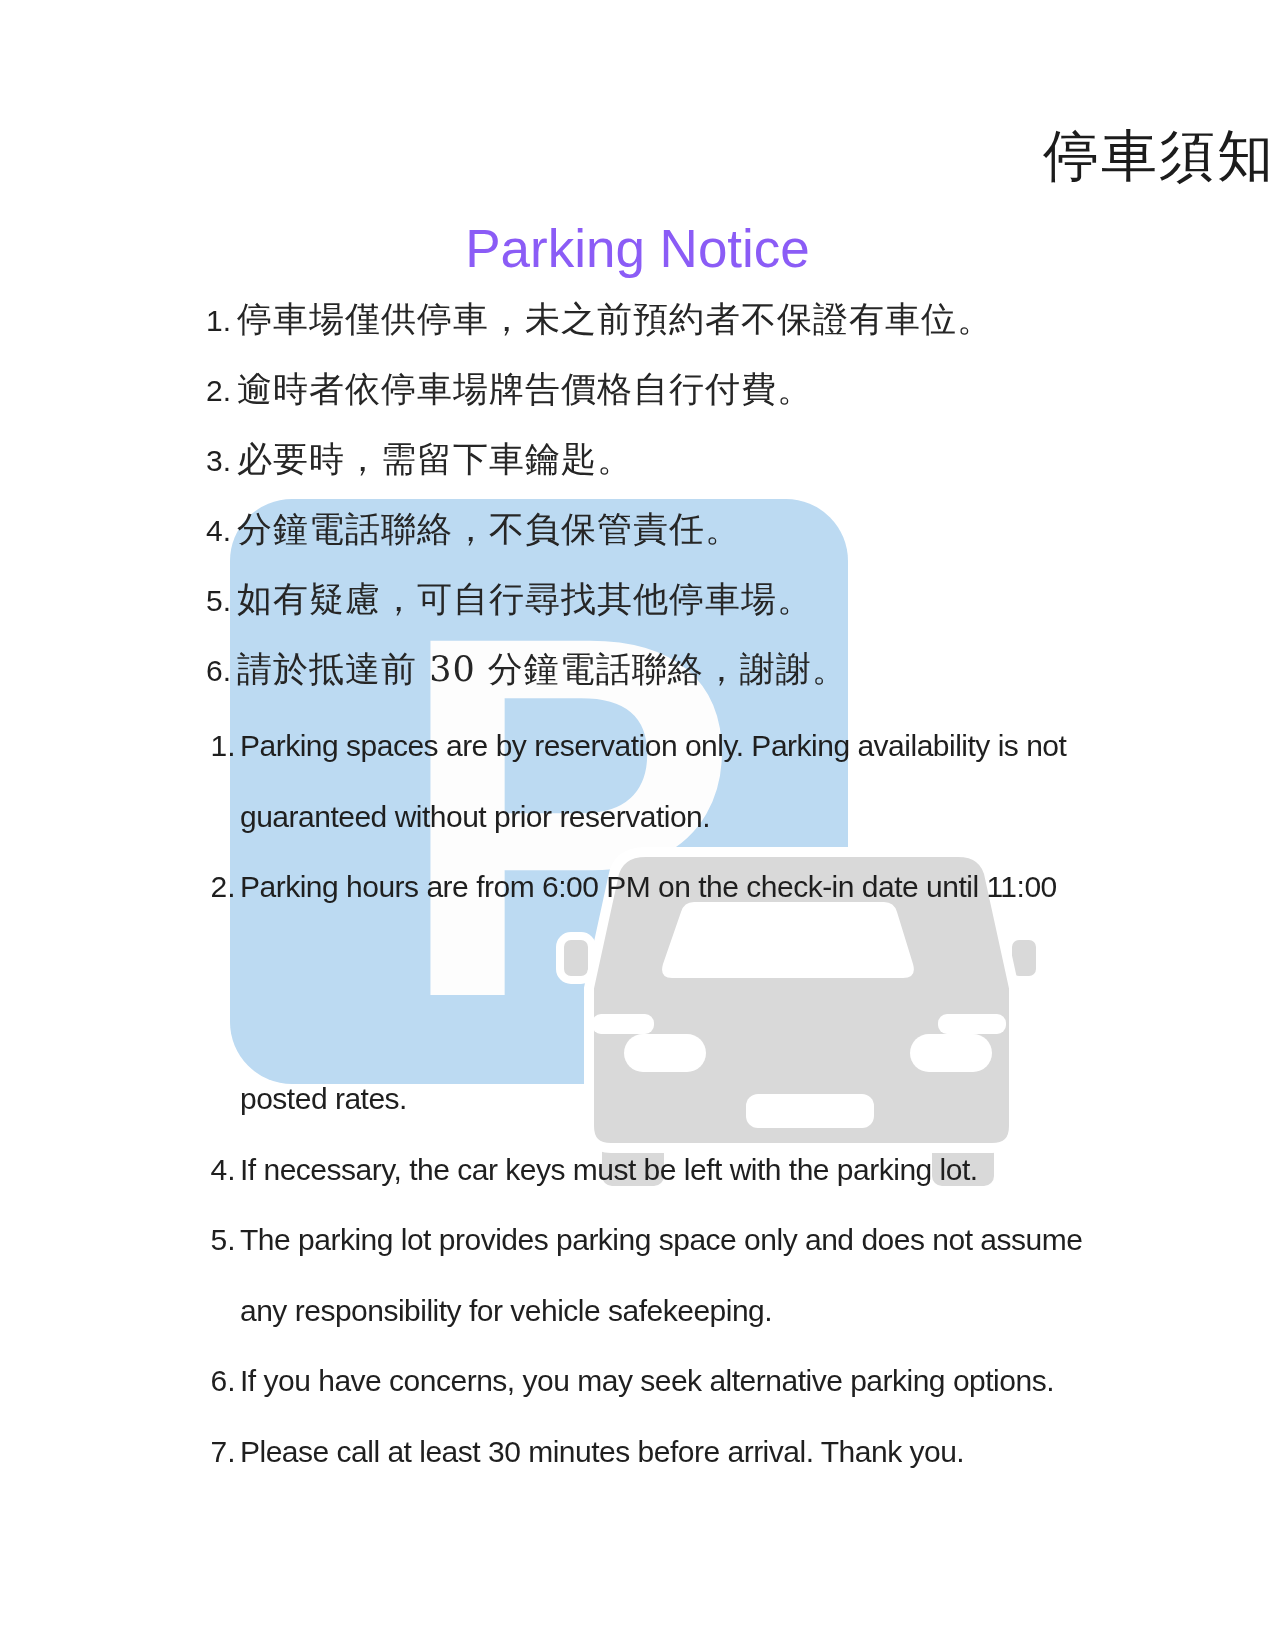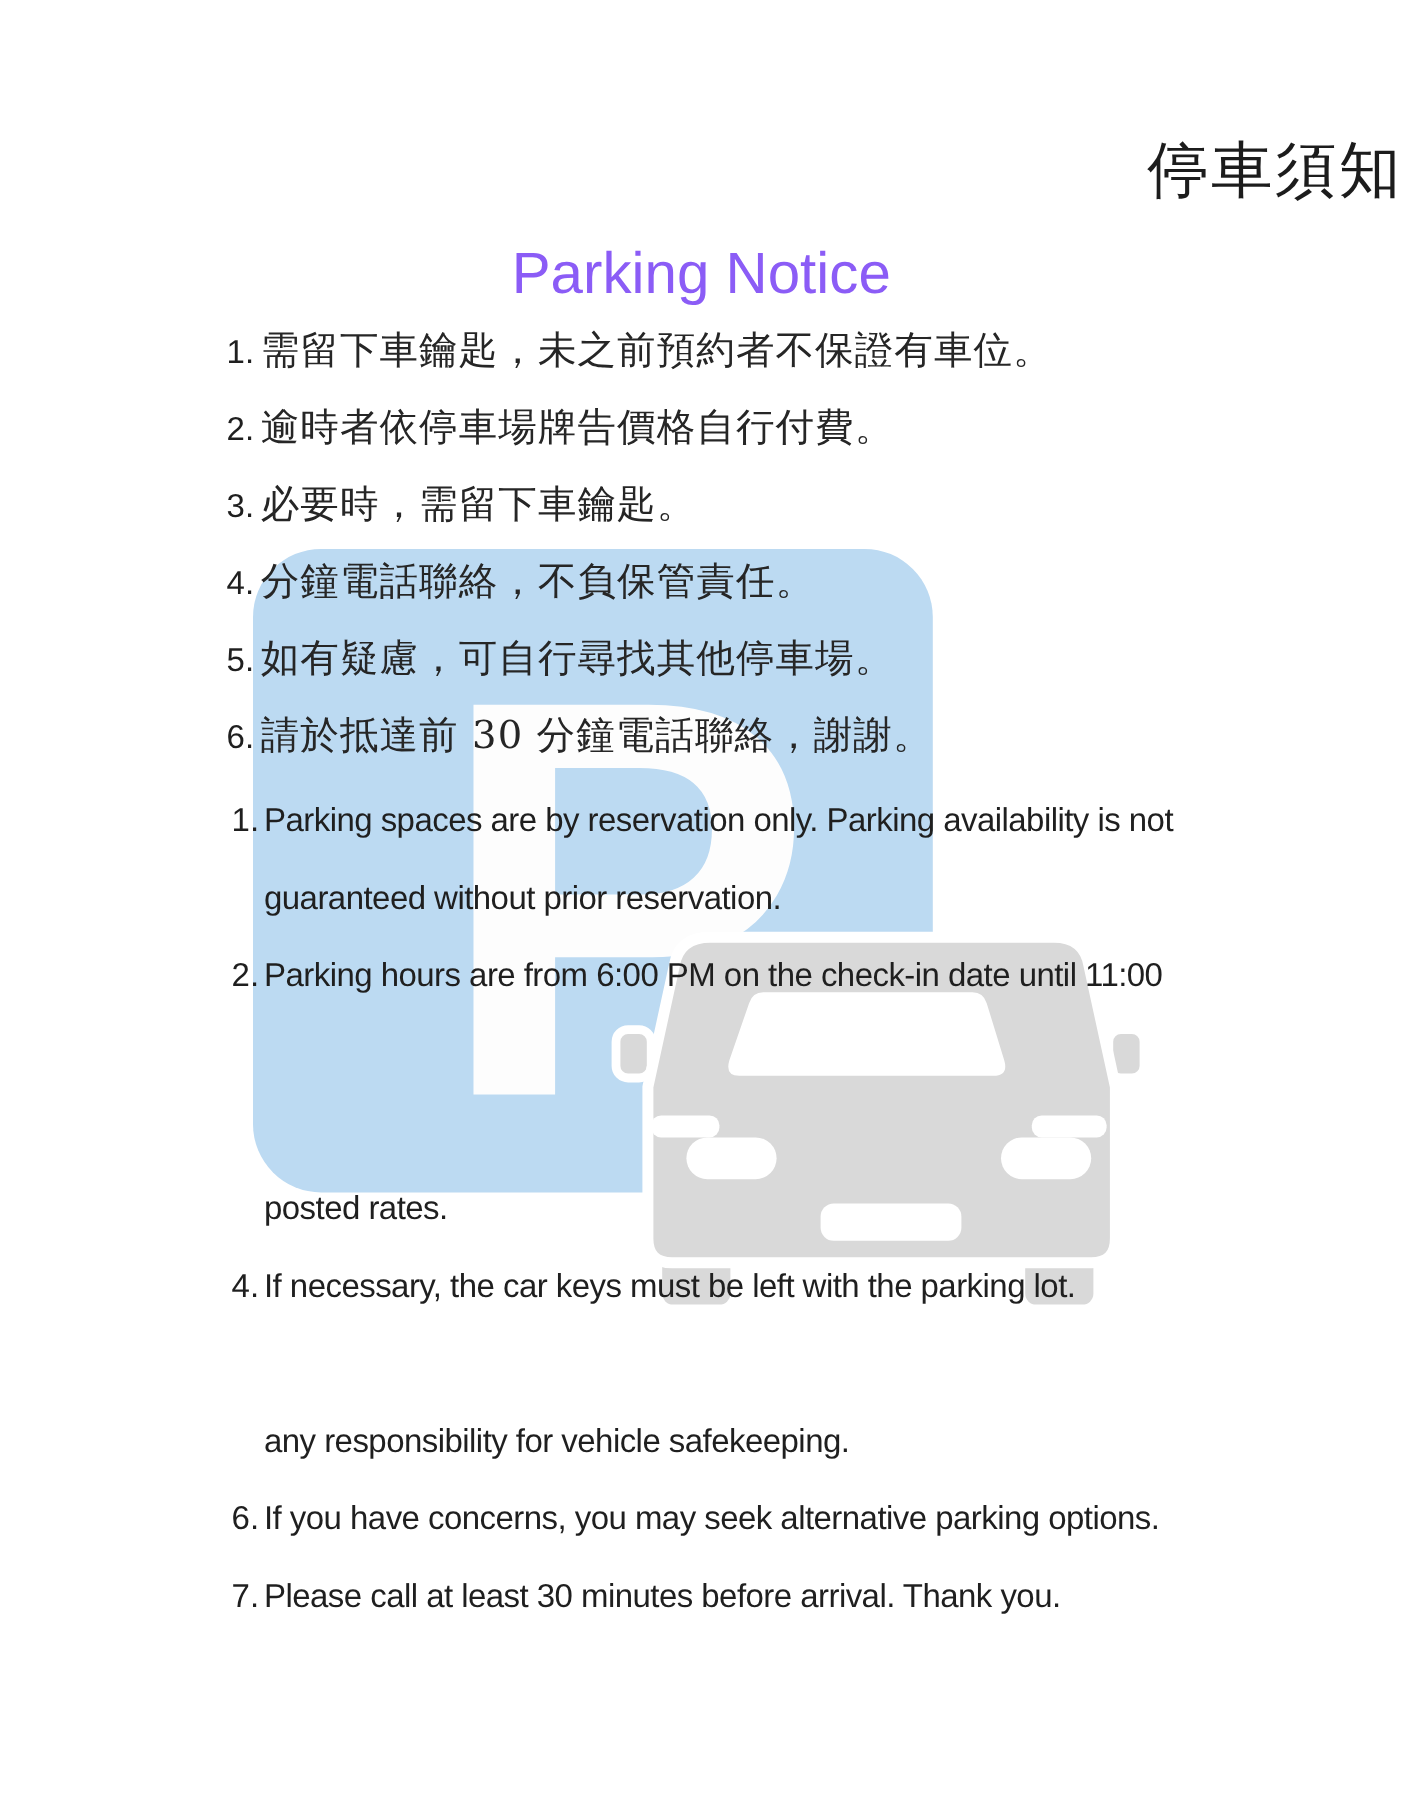--- a/index.html
+++ b/index.html
@@ -106,21 +106,21 @@
 
     <rect x="746" y="1094" width="128" height="34" rx="12" fill="#ffffff"></rect>
   </svg>
 
   <div class="txt-layer">
 
     <div class="title-zh">停車須知</div>
     <div class="title-en">Parking Notice</div>
 
     <div class="cn-item" style="top:296px">
-      <span class="num">1.</span><span>需留下車鑰匙，未之前預約者不保證有車位。</span>
+      <span class="num">1.</span><span>停車場僅供停車，未之前預約者不保證有車位。</span>
     </div>
     <div class="cn-item" style="top:366px">
       <span class="num">2.</span><span>逾時者依停車場牌告價格自行付費。</span>
     </div>
     <div class="cn-item" style="top:436px">
       <span class="num">3.</span><span>必要時，需留下車鑰匙。</span>
     </div>
     <div class="cn-item" style="top:506px">
       <span class="num">4.</span><span>分鐘電話聯絡，不負保管責任。</span>
     </div>
@@ -143,20 +143,23 @@
     </div>
 
     <div class="en-line cont" style="top:1078px">
       <span>posted rates.</span>
     </div>
 
     <div class="en-line" style="top:1149px">
       <span class="num">4.</span><span>If necessary, the car keys must be left with the parking lot.</span>
     </div>
 
+    <div class="en-line" style="top:1219px">
+      <span class="num">5.</span><span>The parking lot provides parking space only and does not assume</span>
+    </div>
     <div class="en-line cont" style="top:1290px">
       <span>any responsibility for vehicle safekeeping.</span>
     </div>
 
     <div class="en-line" style="top:1360px">
       <span class="num">6.</span><span>If you have concerns, you may seek alternative parking options.</span>
     </div>
 
     <div class="en-line" style="top:1431px">
       <span class="num">7.</span><span>Please call at least 30 minutes before arrival. Thank you.</span>

